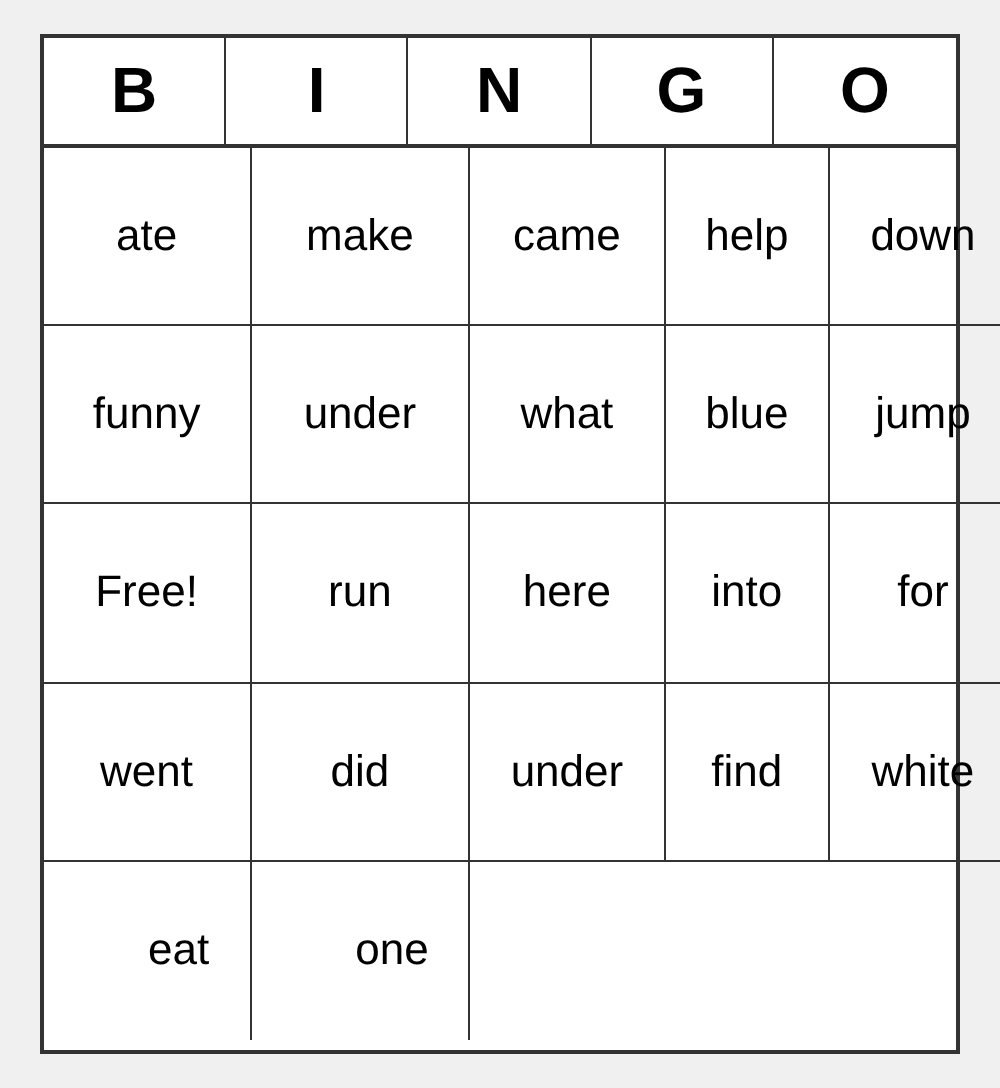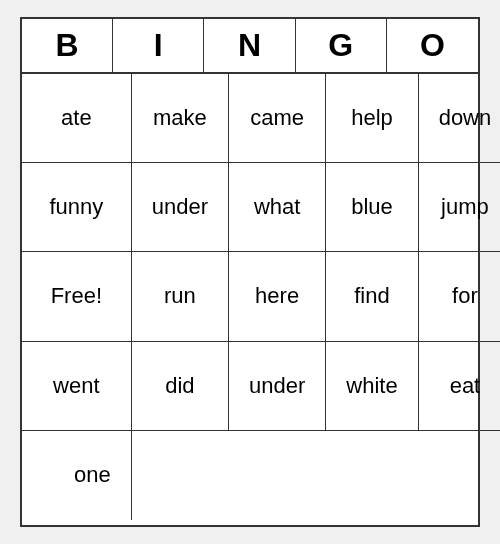--- a/index.html
+++ b/index.html
@@ -88,22 +88,23 @@
       <div class="bingo-cell">help</div>
       <div class="bingo-cell">down</div>
       <div class="bingo-cell">funny</div>
       <div class="bingo-cell">under</div>
       <div class="bingo-cell">what</div>
       <div class="bingo-cell">blue</div>
       <div class="bingo-cell">jump</div>
       <div class="bingo-cell">Free!</div>
       <div class="bingo-cell">run</div>
       <div class="bingo-cell">here</div>
-      <div class="bingo-cell">find</div>
+      <div class="bingo-cell">into</div>
       <div class="bingo-cell">for</div>
       <div class="bingo-cell">went</div>
       <div class="bingo-cell">did</div>
       <div class="bingo-cell">under</div>
+      <div class="bingo-cell">find</div>
       <div class="bingo-cell">white</div>
       <div class="bingo-cell">eat</div>
       <div class="bingo-cell">one</div>
     </div>
 </div>
 
 </body></html>

